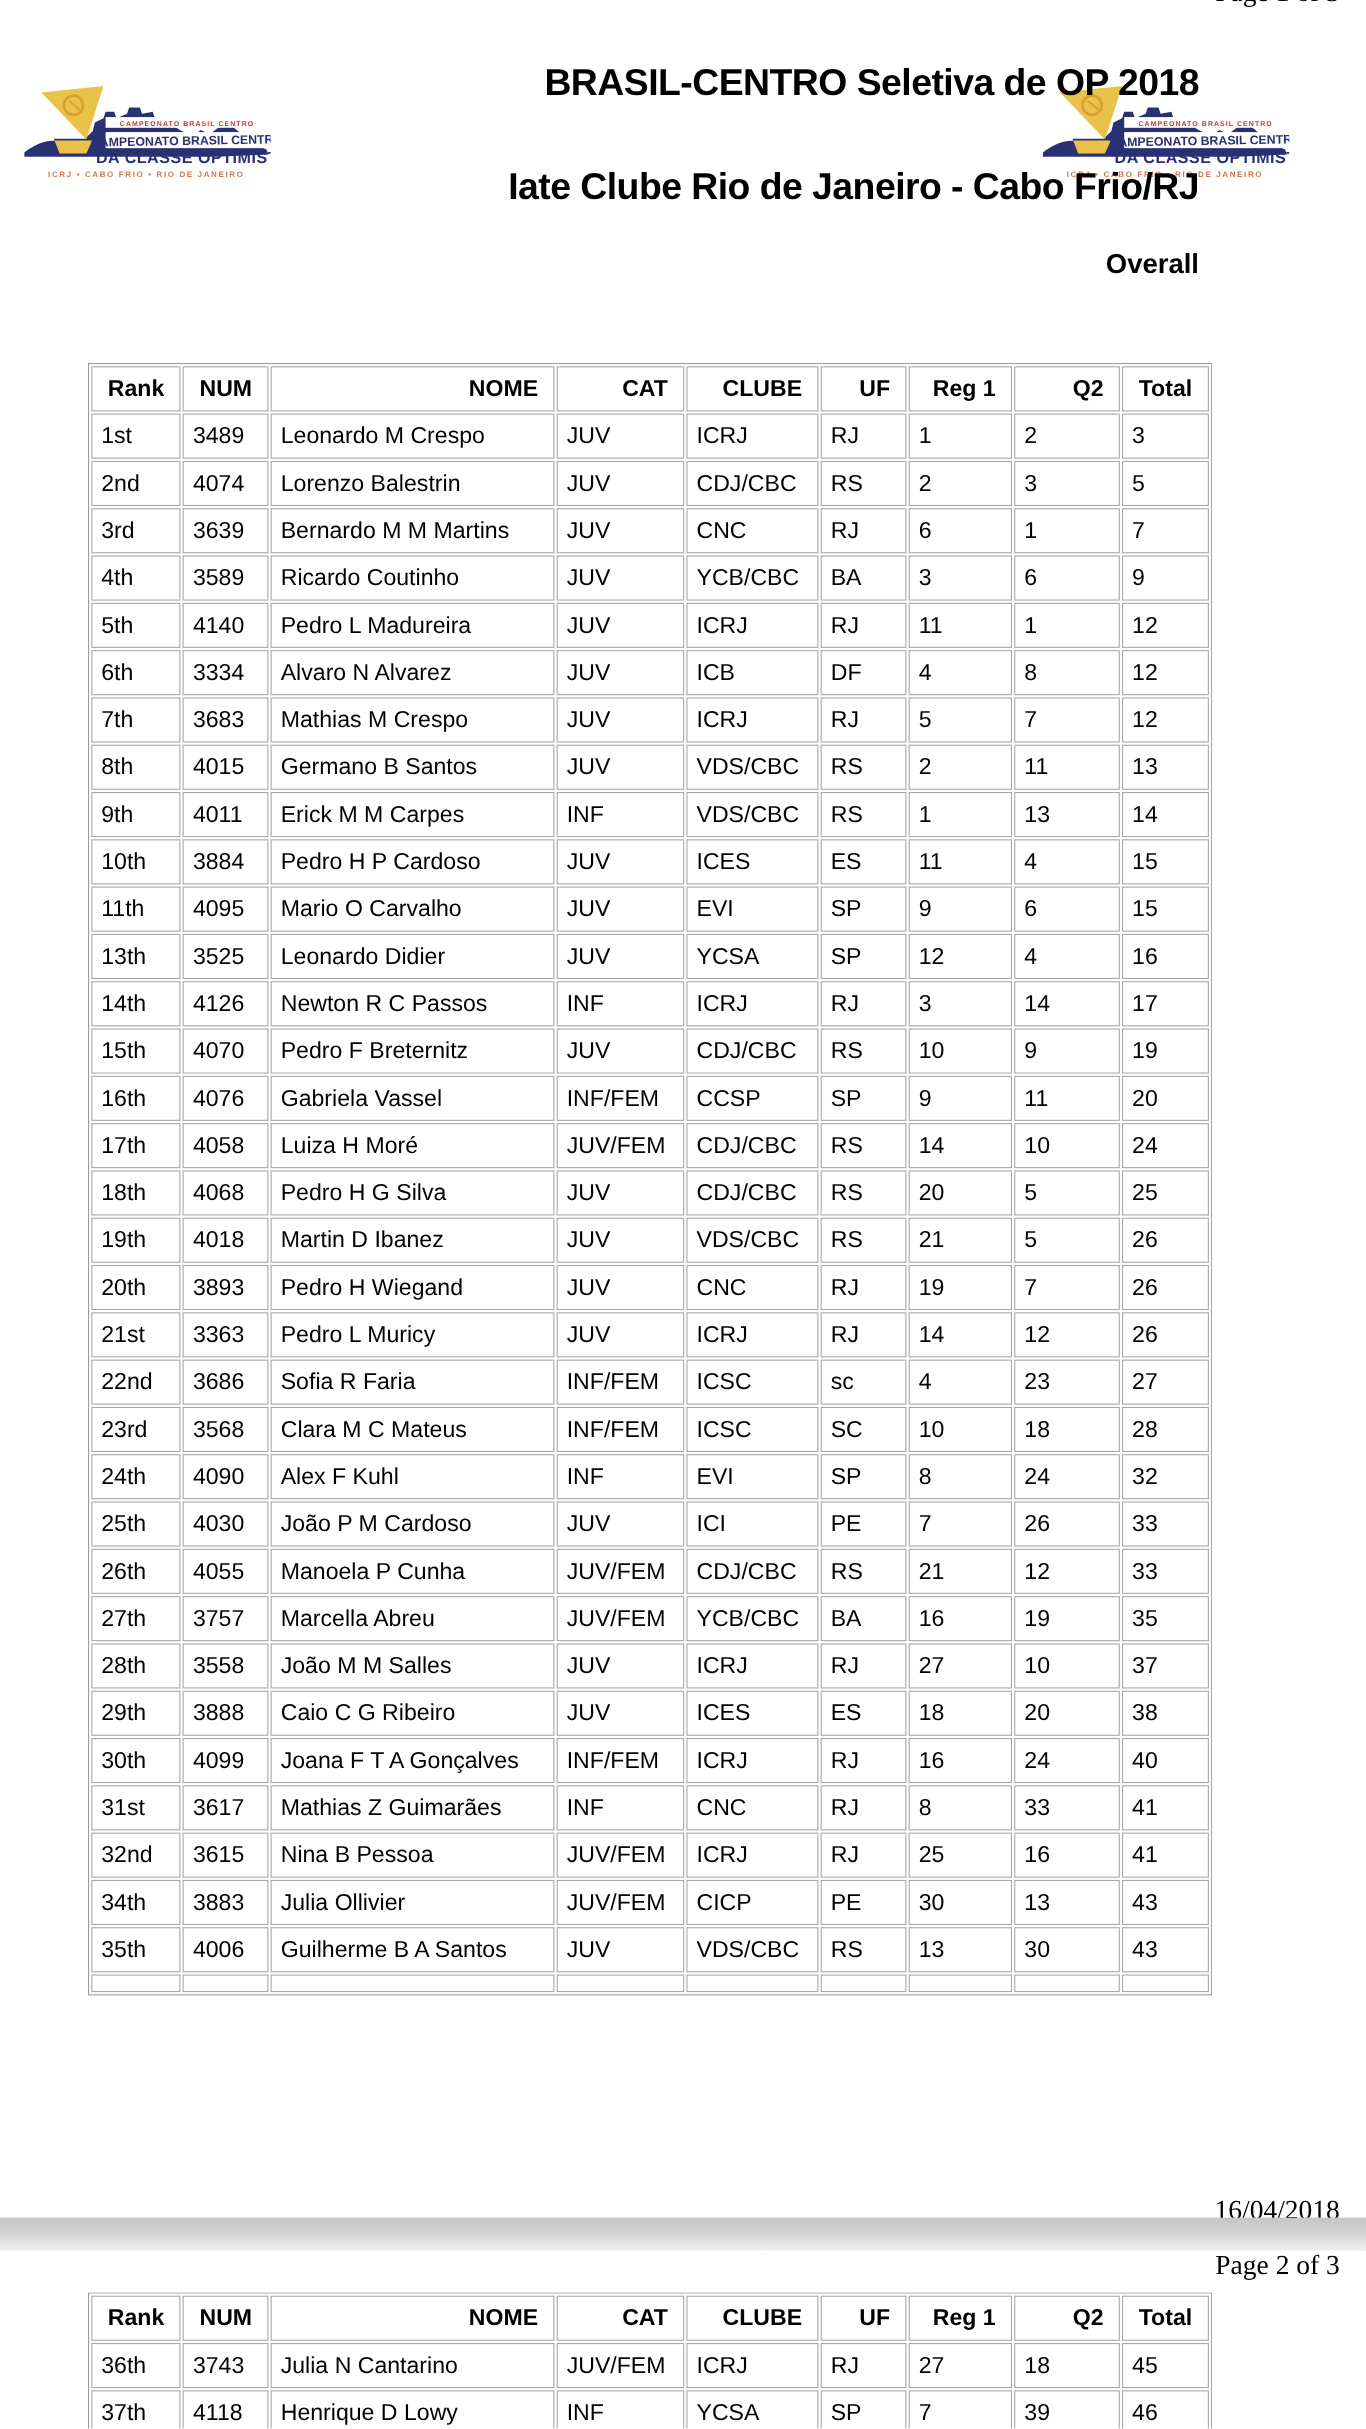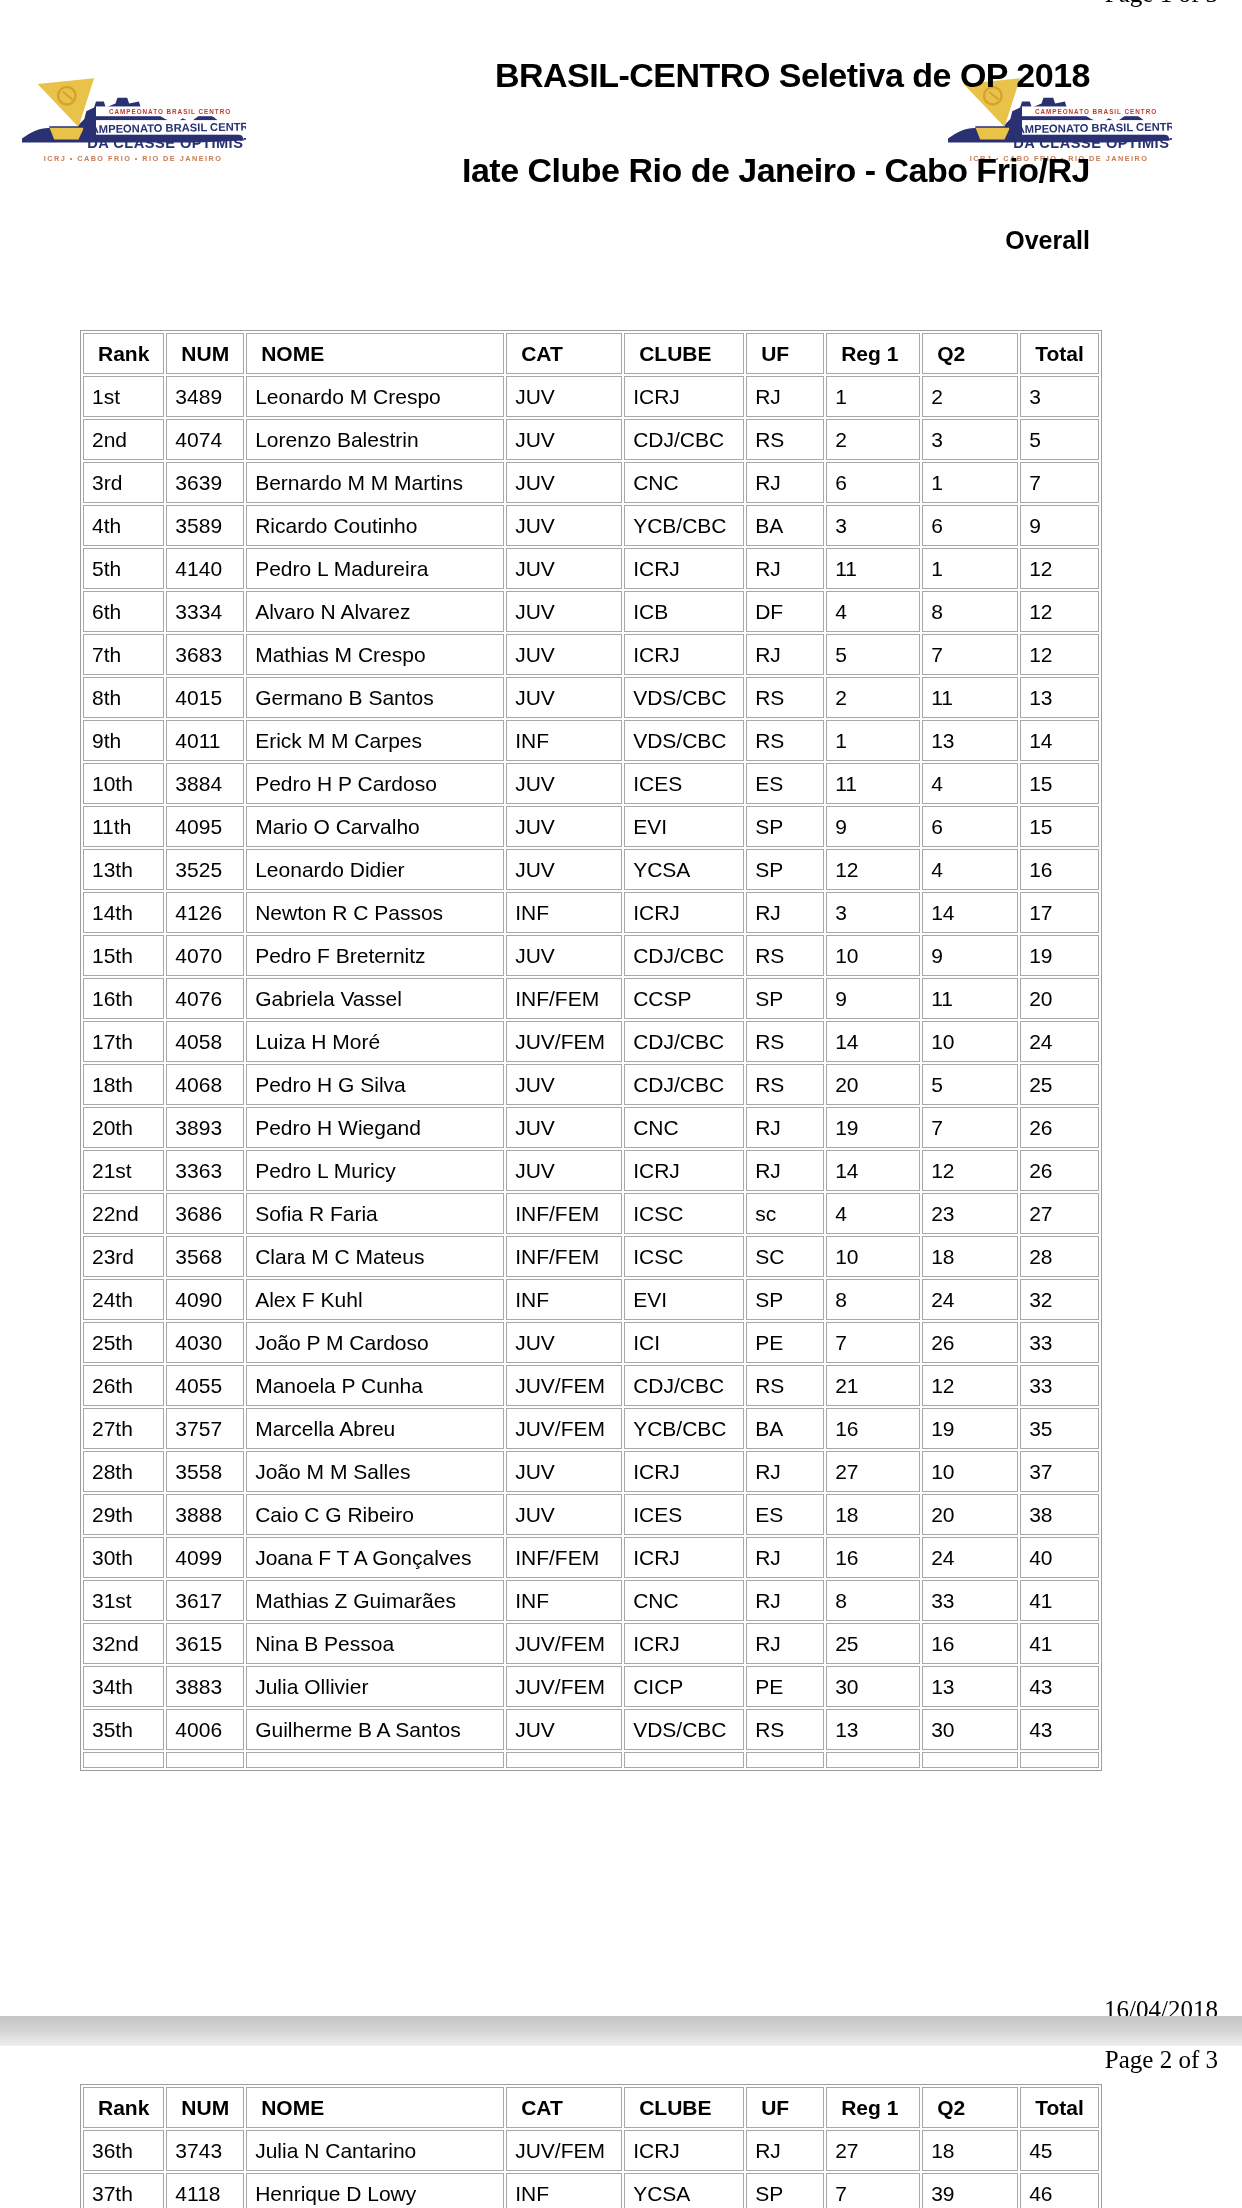--- a/index.html
+++ b/index.html
@@ -56,21 +56,21 @@
     background:#fff;
   }
   table.results th, table.results td {
     border:1px solid #a8a8a8;
     box-sizing:border-box;
     font-size:21px; line-height:29px;
     padding:5px 8px;
     overflow:hidden; white-space:nowrap;
     background:#fff;
   }
-  table.results th { font-weight:bold; text-align:left; padding:5px 14px; }
+  table.results th { font-weight:bold; text-align:right; padding:5px 14px; }
   table.results td { text-align:left; }
   table.results tr.stub td { height:16px; padding:0; }
 
   col.c-rank  { width:80px; }
   col.c-num   { width:68px; }
   col.c-nome  { width:258px; }
   col.c-cat   { width:116px; }
   col.c-clube { width:120px; }
   col.c-uf    { width:78px; }
   col.c-reg1  { width:94px; }
@@ -338,20 +338,31 @@
             <td>4068</td>
             <td>Pedro H G Silva</td>
             <td>JUV</td>
             <td>CDJ/CBC</td>
             <td>RS</td>
             <td>20</td>
             <td>5</td>
             <td>25</td>
           </tr>
           <tr>
+            <td>19th</td>
+            <td>4018</td>
+            <td>Martin D Ibanez</td>
+            <td>JUV</td>
+            <td>VDS/CBC</td>
+            <td>RS</td>
+            <td>21</td>
+            <td>5</td>
+            <td>26</td>
+          </tr>
+          <tr>
             <td>20th</td>
             <td>3893</td>
             <td>Pedro H Wiegand</td>
             <td>JUV</td>
             <td>CNC</td>
             <td>RJ</td>
             <td>19</td>
             <td>7</td>
             <td>26</td>
           </tr>

